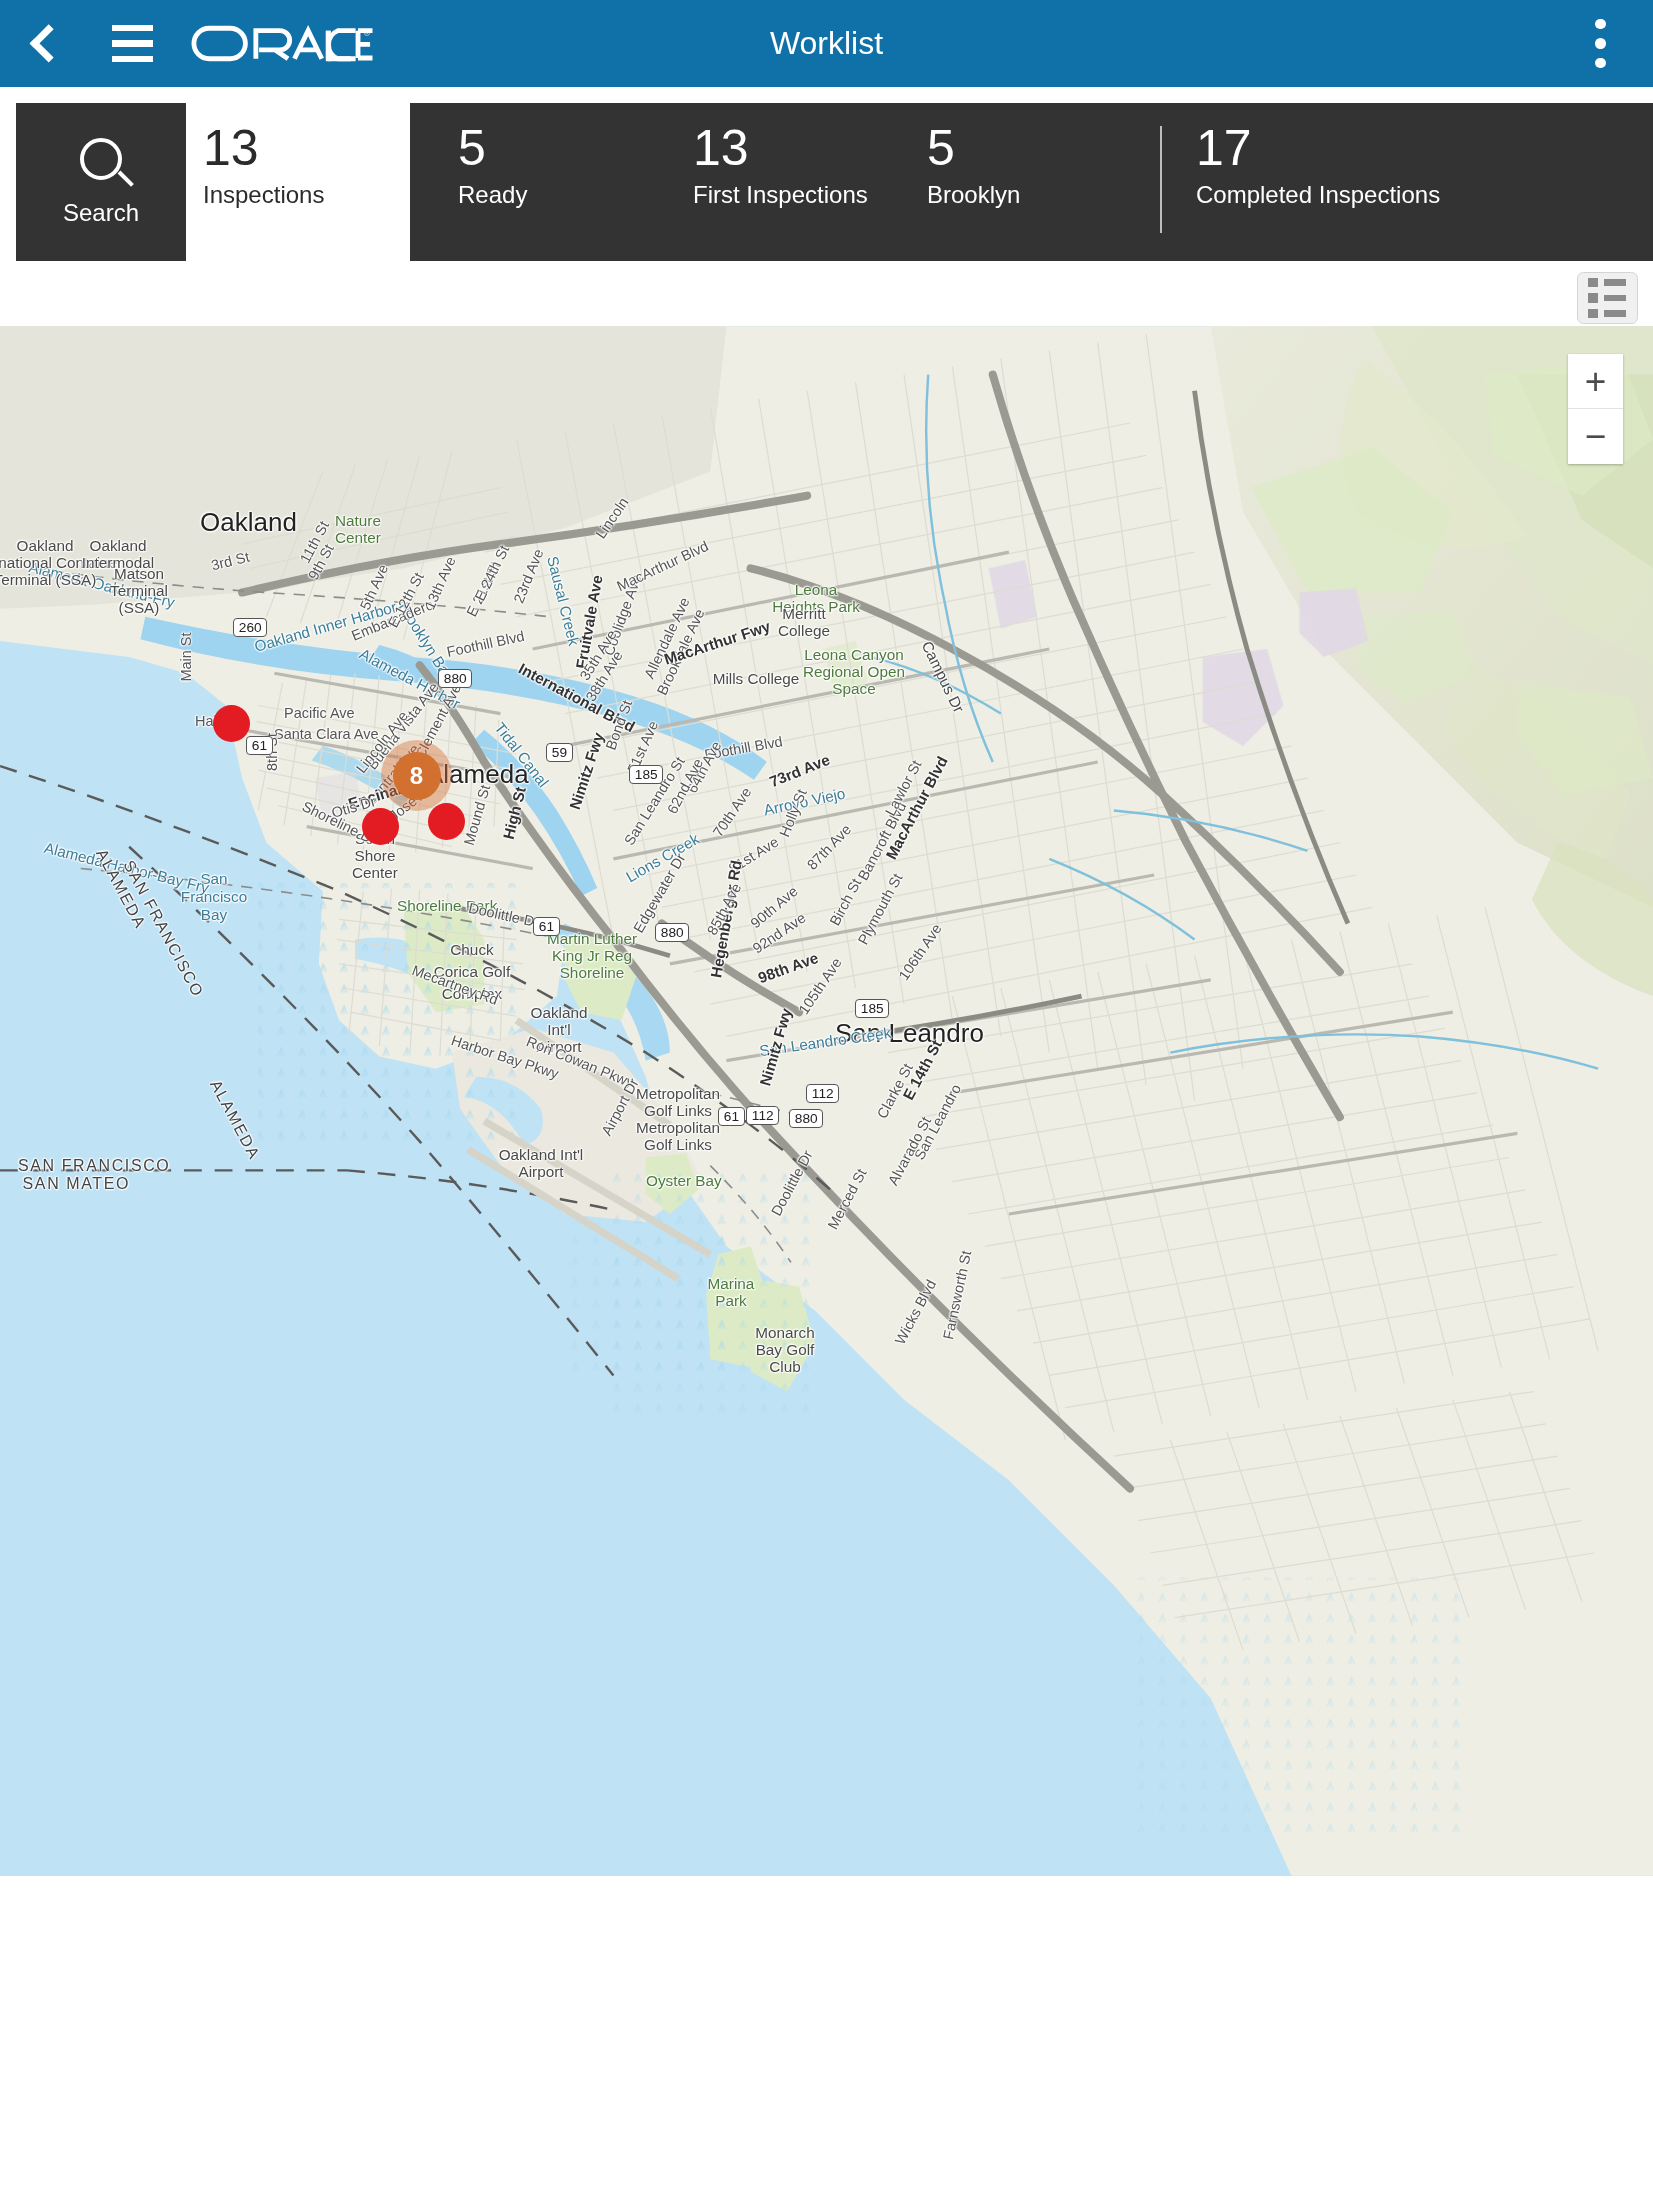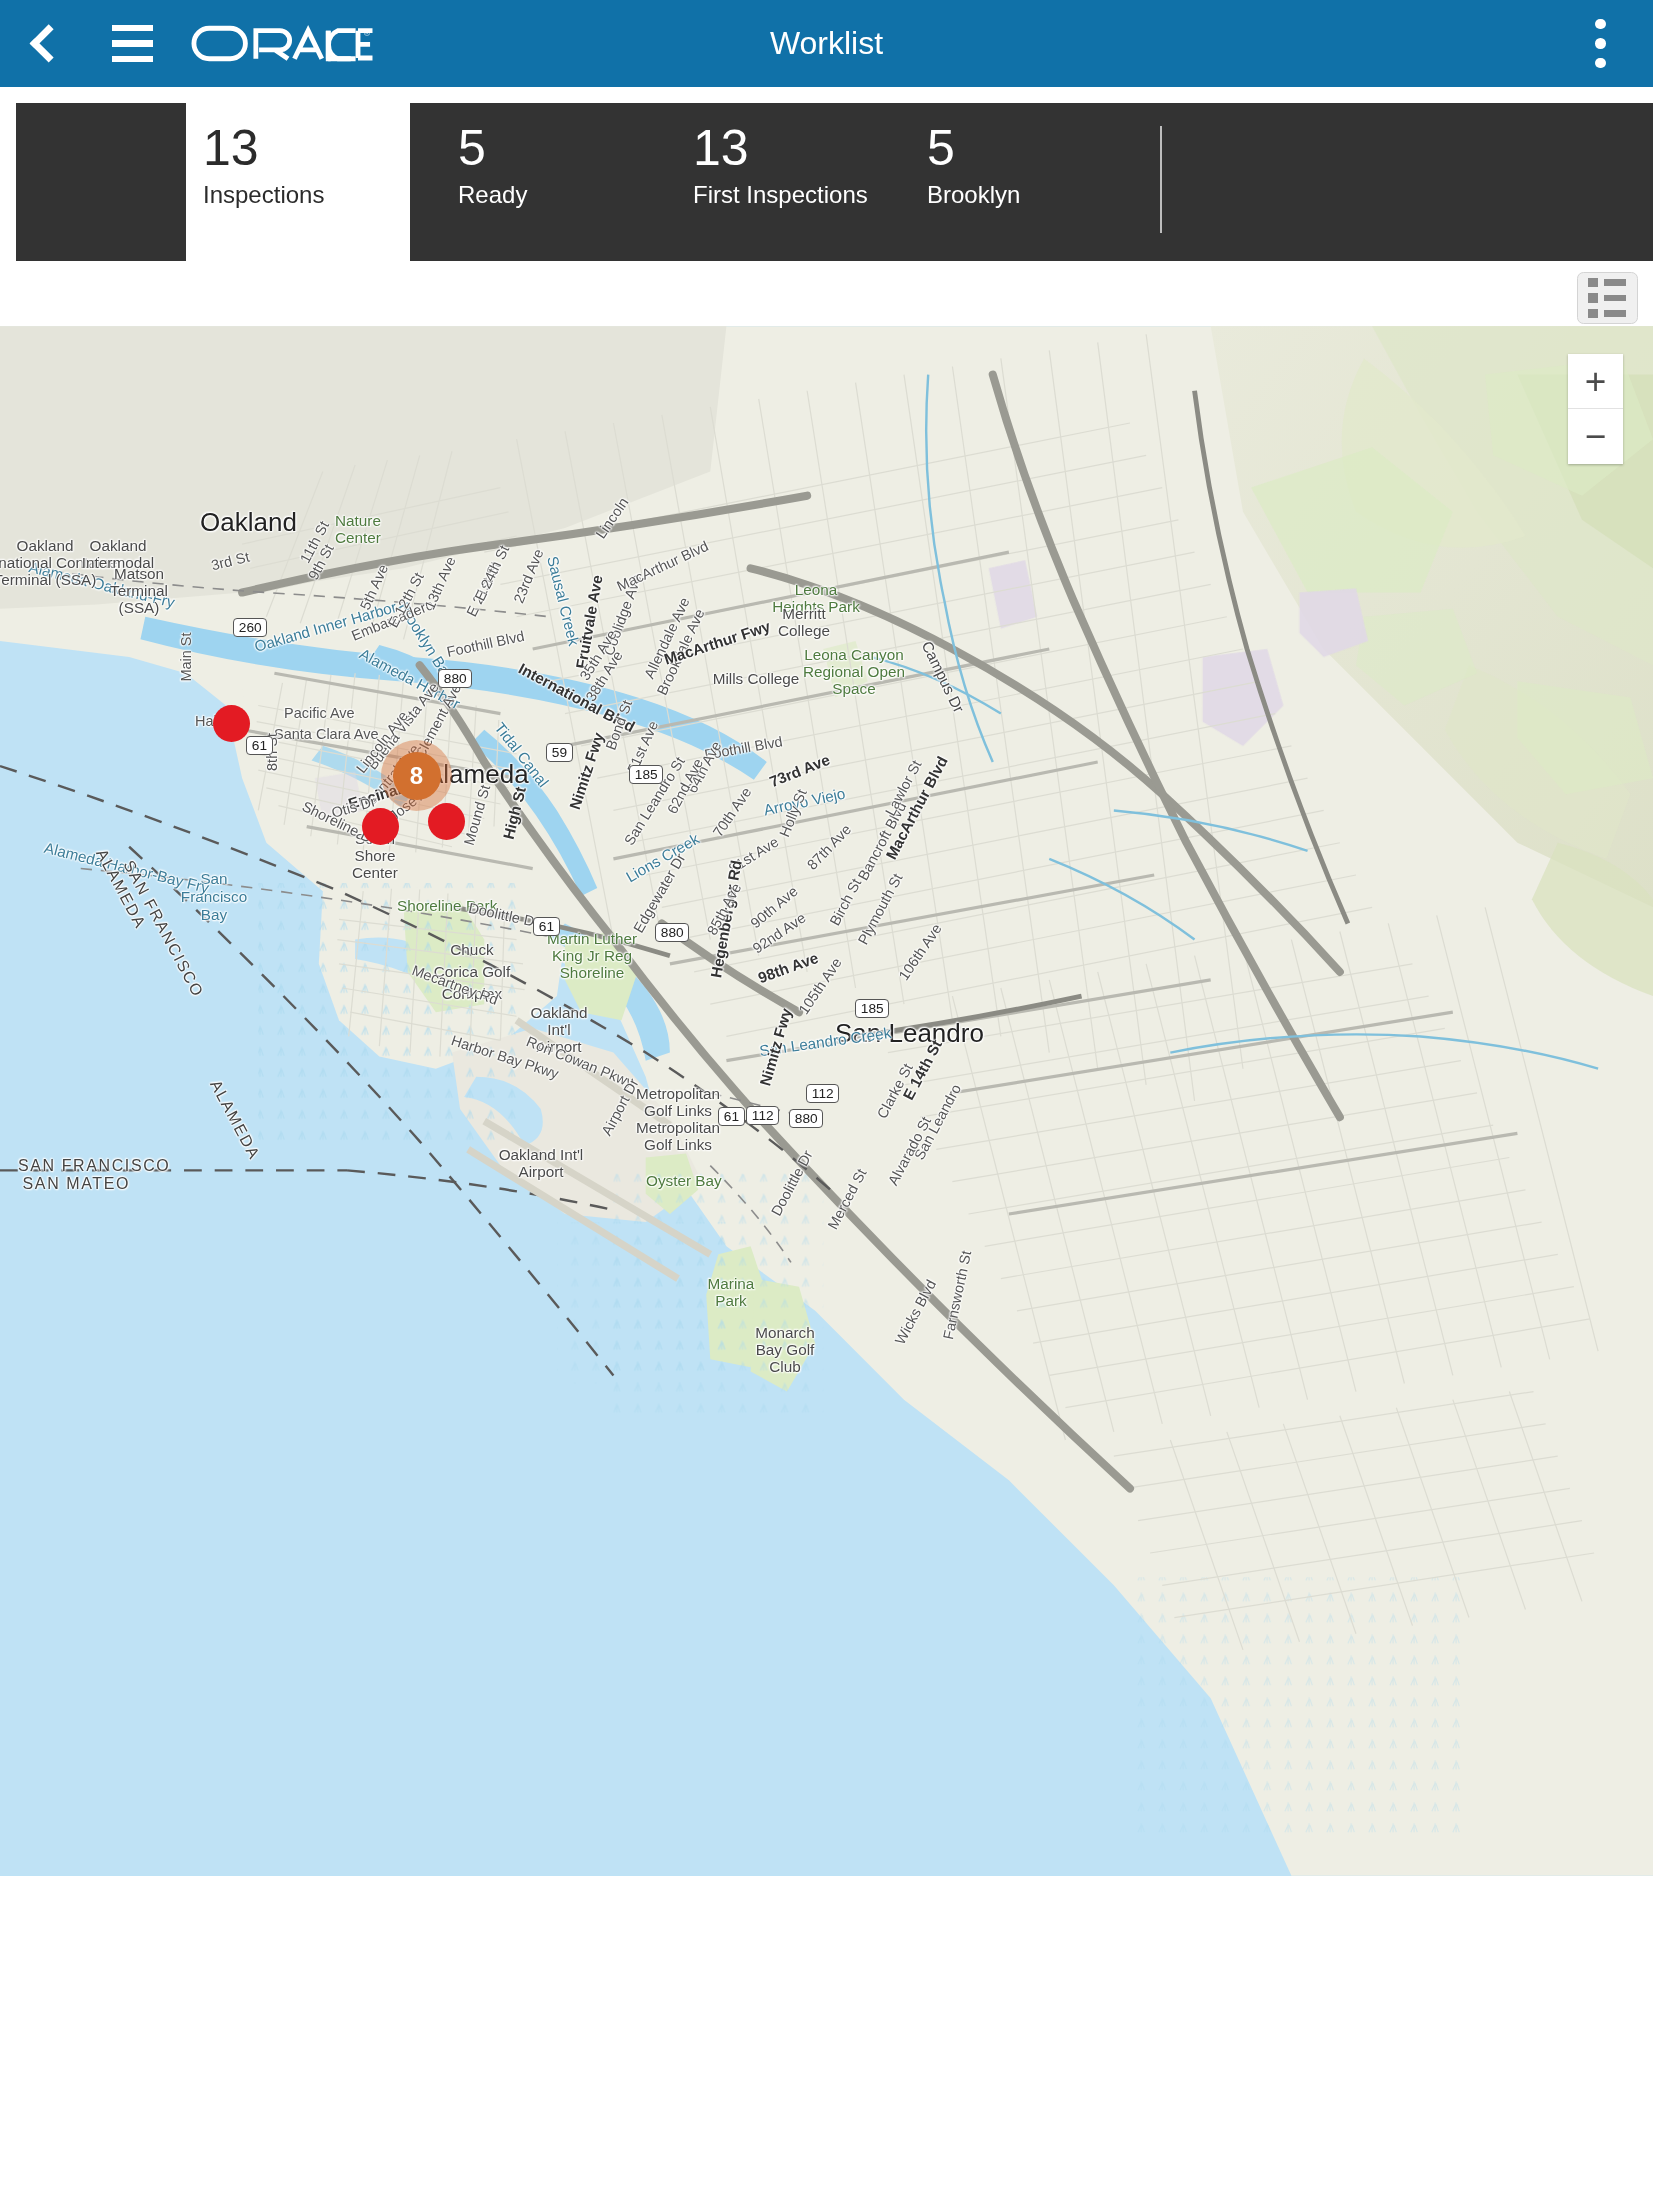--- a/index.html
+++ b/index.html
@@ -236,20 +236,24 @@
     <i></i>
     <i></i>
     <i></i>
   </div>
 </div>
 
 <div class="statsbar">
   <div class="stats-dark-left"></div>
   <div class="stats-dark-right"></div>
 
+  <div class="tile dark tile-search">
+    <span class="mag"></span>
+    <span class="lbl">Search</span>
+  </div>
 
   <div class="tile light tile-inspections">
     <span class="num">13</span>
     <span class="lbl">Inspections</span>
   </div>
 
   <div class="tile dark tile-ready">
     <span class="num">5</span>
     <span class="lbl">Ready</span>
   </div>
@@ -259,20 +263,24 @@
     <span class="lbl">First Inspections</span>
   </div>
 
   <div class="tile dark tile-overdue">
     <span class="num">5</span>
     <span class="lbl">Brooklyn</span>
   </div>
 
   <div class="stats-divider"></div>
 
+  <div class="tile dark tile-completed">
+    <span class="num">17</span>
+    <span class="lbl">Completed Inspections</span>
+  </div>
 </div>
 
 <div class="list-toggle">
   <span class="lt-row">
     <span class="sq"></span>
       <span class="ln"></span>
   </span>
   <span class="lt-row">
       <span class="sq"></span>
       <span class="ln"></span>

